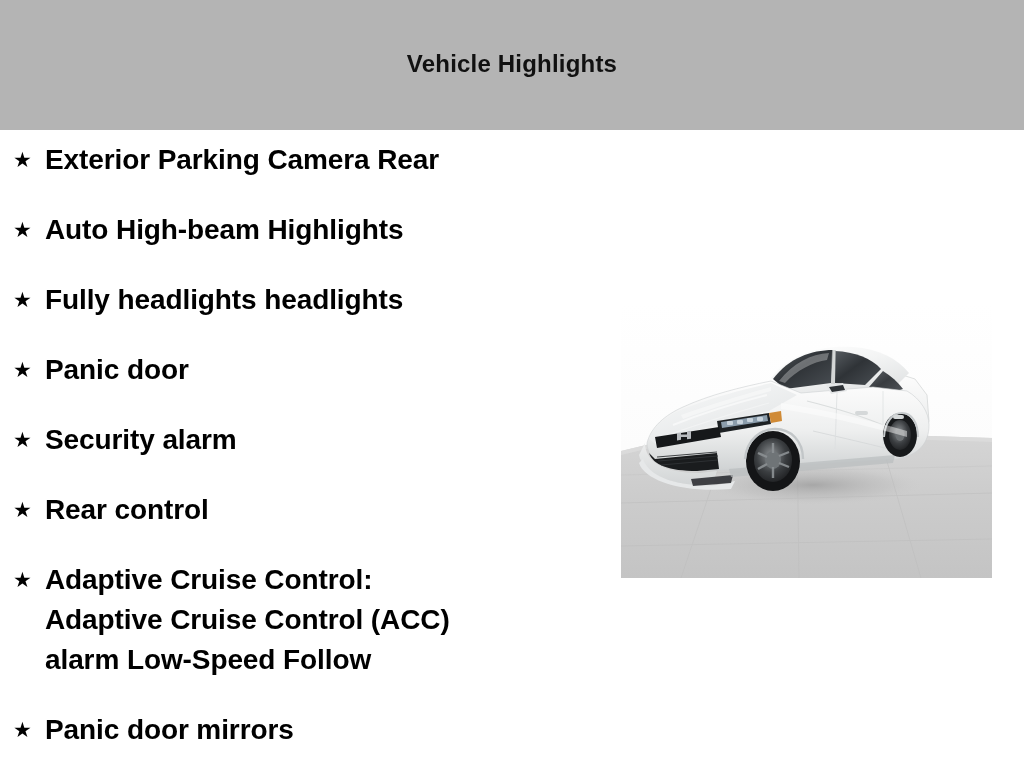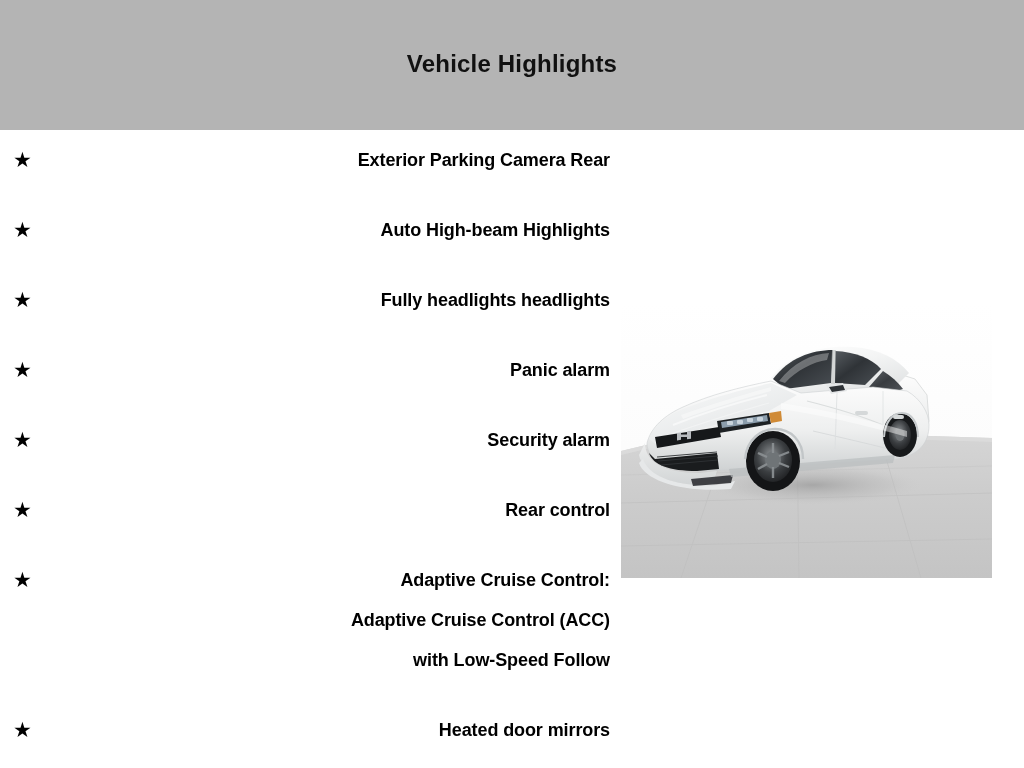--- a/index.html
+++ b/index.html
@@ -78,27 +78,26 @@
     flex: 0 0 auto;
     width: 32px;
     font-size: 21px;
     line-height: 40px;
     color: #000000;
     text-align: left;
     user-select: none;
   }
   .highlight-text {
     flex: 1 1 auto;
-    font-size: 18px;
+    font-size: 28px;
     font-weight: bold;
     line-height: 40px;
     color: #000000;
     letter-spacing: -0.1px;
     white-space: pre-line;
-    text-align: right;
   }
 
   
   .vehicle-photo {
     position: absolute;
     left: 621px;
     top: 173px;
     width: 371px;
     height: 275px;
     overflow: hidden;
@@ -133,43 +132,43 @@
         <span class="highlight-text">Auto High-beam Highlights</span>
       </li>
 
       <li class="highlight-item">
         <span class="bullet-star">★</span>
         <span class="highlight-text">Fully headlights headlights</span>
       </li>
 
       <li class="highlight-item">
         <span class="bullet-star">★</span>
-        <span class="highlight-text">Panic alarm</span>
+        <span class="highlight-text">Panic door</span>
       </li>
 
       <li class="highlight-item">
         <span class="bullet-star">★</span>
         <span class="highlight-text">Security alarm</span>
       </li>
 
       <li class="highlight-item">
         <span class="bullet-star">★</span>
         <span class="highlight-text">Rear control</span>
       </li>
 
       <li class="highlight-item">
         <span class="bullet-star">★</span>
         <span class="highlight-text">Adaptive Cruise Control:
 Adaptive Cruise Control (ACC)
-with Low-Speed Follow</span>
-      </li>
-
-      <li class="highlight-item">
-        <span class="bullet-star">★</span>
-        <span class="highlight-text">Heated door mirrors</span>
+alarm Low-Speed Follow</span>
+      </li>
+
+      <li class="highlight-item">
+        <span class="bullet-star">★</span>
+        <span class="highlight-text">Panic door mirrors</span>
       </li>
 
     </ul>
 
     <div class="vehicle-photo">
       <svg viewBox="0 0 371 275" xmlns="http://www.w3.org/2000/svg">
         <defs>
           <linearGradient id="backdropGrad" x1="0" y1="0" x2="0" y2="1">
             <stop offset="0%" stop-color="#ffffff"></stop>
             <stop offset="70%" stop-color="#fbfbfb"></stop>

